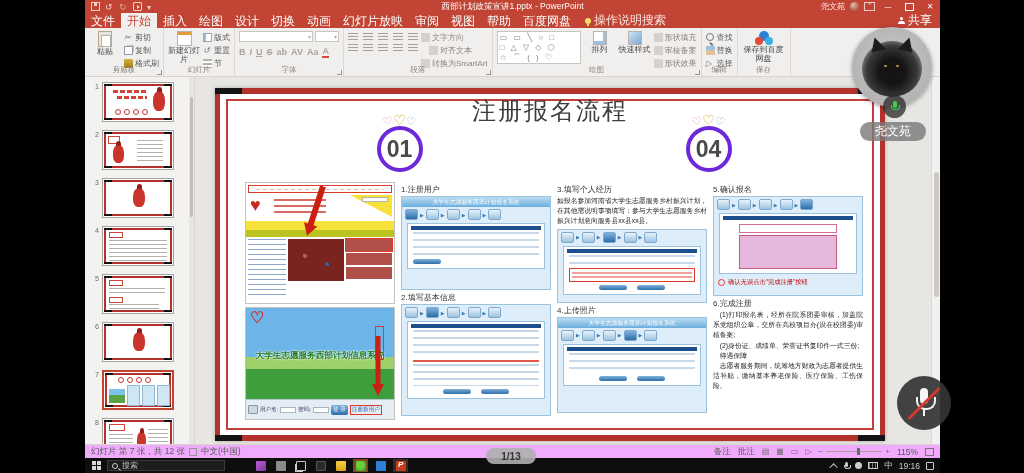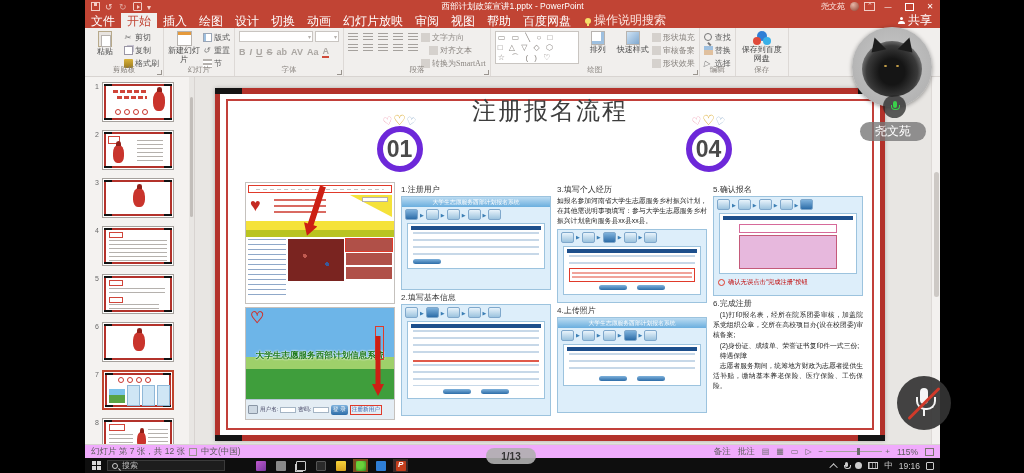--- a/index.html
+++ b/index.html
@@ -121,21 +121,21 @@
   .fr-l { left:0; } .fr-r { right:0; }
   .inner-line { position:absolute; inset:11px; border:2px solid #c2403a; pointer-events:none; }
   .slide-title { position:absolute; top:7px; left:0; right:0; text-align:center; font-size:24px; letter-spacing:2px; color:#3d3d3d; z-index:3; }
   .circles { position:absolute; top:20px; left:30px; right:22px; display:flex; z-index:2; }
   .stepcol { flex:1; display:flex; flex-direction:column; align-items:center; }
   .hearts { height:20px; display:flex; align-items:flex-end; }
   .hearts i { font-style:normal; line-height:1; }
   .h-pink::before { content:"♡"; color:#e8849d; font-size:11px; display:inline-block; transform:rotate(-14deg); }
   .h-gold::before { content:"♡"; color:#d9a520; font-size:14px; display:inline-block; }
   .h-blue::before { content:"♡"; color:#93b1cd; font-size:11px; display:inline-block; transform:rotate(14deg); }
-  .num-circle { width:46px; height:46px; border:6px solid #6d28d9; border-radius:50%; background:#fff; display:flex; align-items:center; justify-content:center; font-size:23px; font-weight:bold; color:#4a4a4a; margin-top:-2px; }
+  .num-circle { width:46px; height:46px; border:4px solid #6d28d9; border-radius:50%; background:#fff; display:flex; align-items:center; justify-content:center; font-size:23px; font-weight:bold; color:#4a4a4a; margin-top:-2px; }
 
   .columns { position:absolute; top:94px; left:30px; right:22px; bottom:9px; display:flex; gap:6px; z-index:1; }
   .col { flex:1; font-size:7px; color:#222; position:relative; }
   .cap { font-size:8px; color:#333; margin:2px 0 1px; }
   .body-txt { font-size:6.8px; line-height:1.5; text-align:justify; }
   .body-txt div { text-indent:1em; }
 
   
   .shot { background:#ddeefa; border:1px solid #9cc3de; position:relative; overflow:hidden; }
   .sbanner { height:10px; background:linear-gradient(#bcdcf2,#6aaede); color:#fff; font-size:5.8px; text-align:center; line-height:10px; overflow:hidden; white-space:nowrap; }
@@ -380,21 +380,21 @@
         </div>
         <div class="smallcol" style="color:#a5a19d;">
           <span class="smallbtn" style="color:#8a8580;">
               <i class="ic" style="background:#d5d1cd;"></i>
               <span>文字方向</span>
             </span>
           <span class="smallbtn" style="color:#8a8580;padding-left:8px;">
               <i class="ic" style="background:#d5d1cd;"></i>
               <span>对齐文本</span>
             </span>
-          <span class="smallbtn" style="color:#8a8580;font-family:Liberation Serif, serif;">
+          <span class="smallbtn" style="color:#8a8580;">
               <i class="ic" style="background:#d5d1cd;"></i>
               <span>转换为SmartArt</span>
             </span>
         </div>
         <span class="glabel">段落</span>
         <span class="dlg"></span>
       </div>
 
       <div class="rgroup">
         <div class="gallery">

